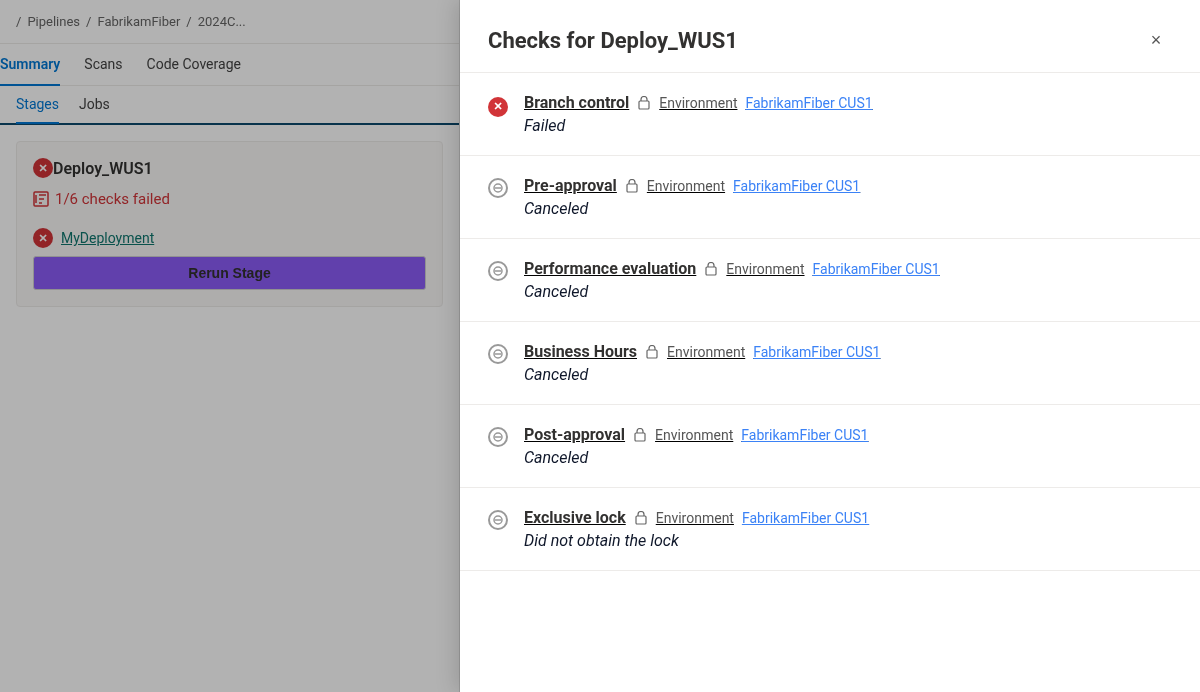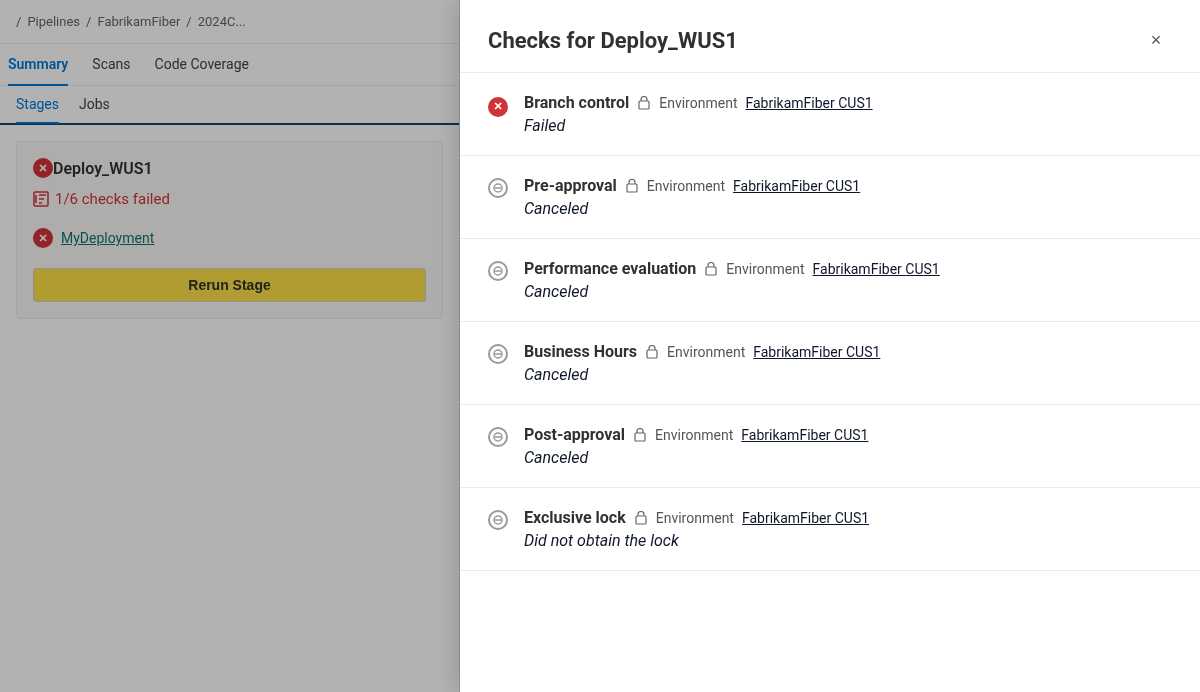--- a/index.html
+++ b/index.html
@@ -29,21 +29,21 @@
       font-size: 13px;
       color: #666;
       border-bottom: 1px solid #edebe9;
       gap: 6px;
     }
     .breadcrumb-item { color: #666; }
 
     .tabs-row {
       display: flex;
       align-items: center;
-      padding: 0 8px;
+      padding: 0 0;
       border-bottom: 1px solid #edebe9;
       gap: 24px;
     }
     .tab {
       padding: 12px 0;
       font-size: 14px;
       color: #444;
       cursor: pointer;
       border-bottom: 2px solid transparent;
       margin-bottom: -1px;
@@ -123,23 +123,22 @@
     }
     .deployment-link {
       color: #0f766e;
       text-decoration: underline;
       cursor: pointer;
     }
 
     .rerun-btn {
       display: block;
       width: 100%;
-      margin-top: 12px;
       padding: 8px 0;
-      background: #fde047;
+      background: #8b5cf6;
       border: 1px solid #d0d0d0;
       border-radius: 3px;
       font-size: 14px;
       font-weight: 600;
       color: #323130;
       cursor: pointer;
       text-align: center;
     }
 
     
@@ -246,20 +245,21 @@
     .check-content {
       flex: 1;
     }
 
     .check-name-row {
       display: flex;
       align-items: center;
       gap: 8px;
       margin-bottom: 4px;
       flex-wrap: wrap;
+      text-decoration: underline;
     }
 
     .check-name {
       font-size: 16px;
       font-weight: 700;
       color: #323130;
     }
 
     .env-icon {
       display: inline-flex;
@@ -268,21 +268,21 @@
       font-size: 14px;
     }
 
     .env-label {
       font-size: 14px;
       color: #555;
     }
 
     .env-link {
       font-size: 14px;
-      color: #0f172a;
+      color: #3b82f6;
       text-decoration: underline;
       cursor: pointer;
     }
 
     .check-status {
       font-size: 16px;
       color: #0f172a;
       font-style: italic;
     }
 

